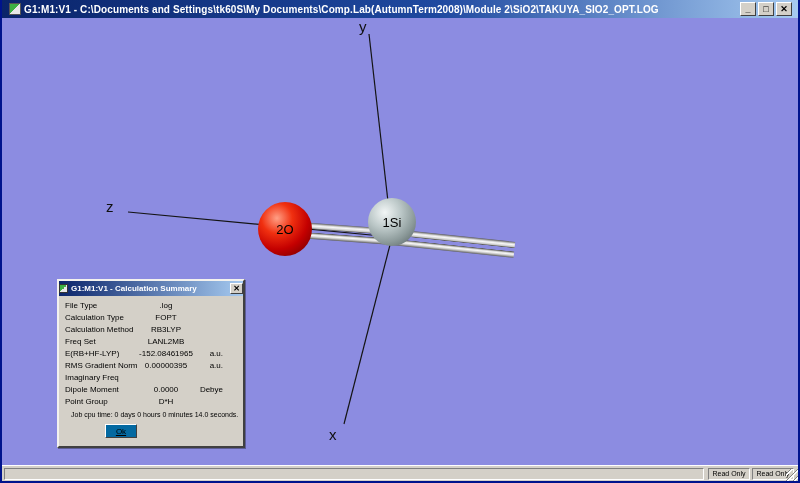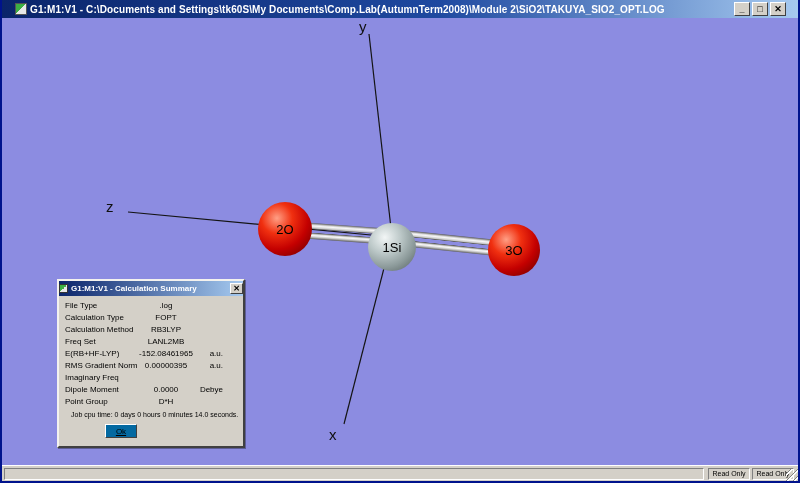--- a/index.html
+++ b/index.html
@@ -2,21 +2,21 @@
 <html><head>
 <meta charset="utf-8">
 <style>
   html,body{margin:0;padding:0;background:#000;}
   *{box-sizing:border-box;font-family:"Liberation Sans",sans-serif;}
   .window{position:relative;width:800px;height:483px;background:#0a246a;overflow:hidden;
           border-left:2px solid #00138c;border-right:2px solid #00138c;border-bottom:2px solid #00138c;}
   
   .titlebar{position:absolute;left:0;top:0;width:100%;height:18px;
             background:linear-gradient(to right,#0a246a,#1f49a0 55%,#a6caf0);
-            display:flex;align-items:center;padding:0 12px;}
+            display:flex;align-items:center;padding:0 6px;}
   .tb-icon{width:12px;height:12px;margin:0 3px 0 1px;background:#fff;border:1px solid #555;
            background:linear-gradient(135deg,#3cb043 0 50%,#e8e8e8 50% 100%);flex:0 0 auto;}
   .tb-title{color:#fff;font-size:10px;font-weight:bold;white-space:nowrap;overflow:hidden;
             text-overflow:ellipsis;flex:1 1 auto;letter-spacing:.1px;}
   .tb-buttons{display:flex;gap:2px;flex:0 0 auto;margin-left:4px;}
   .tb-btn{width:16px;height:14px;background:#d4d0c8;border:1px solid;
           border-color:#fff #404040 #404040 #fff;font-size:9px;line-height:11px;text-align:center;
           color:#000;font-weight:bold;padding:0;}
   
   .viewport{position:absolute;left:0;top:18px;width:796px;height:447px;background:#8c8ce1;overflow:hidden;}
@@ -88,25 +88,22 @@
     <div class="axis-label" style="left:357px;top:0px;">y</div>
     <div class="axis-label" style="left:104px;top:180px;">z</div>
     <div class="axis-label" style="left:327px;top:408px;">x</div>
 
     <div class="bond" style="left:283px;top:203px;width:108px;transform:rotate(4.2deg);"></div>
     <div class="bond" style="left:390px;top:211px;width:123px;transform:rotate(6deg);"></div>
 
     <div class="atom atom-o" style="left:256px;top:184px;width:54px;height:54px;">
       <span class="atom-label">2O</span>
     </div>
-    <div class="atom atom-si" style="left:366px;top:205px;width:48px;height:48px;">
+    <div class="atom atom-si" style="left:366px;top:180px;width:48px;height:48px;">
       <span class="atom-label">1Si</span>
-    </div>
-    <div class="atom atom-o" style="left:486px;top:206px;width:52px;height:52px;">
-      <span class="atom-label">3O</span>
     </div>
 
     <div class="dialog">
       <div class="dlg-titlebar">
         <div class="dlg-icon"></div>
         <div class="dlg-title">G1:M1:V1 - Calculation Summary</div>
         <button class="dlg-close">✕</button>
       </div>
       <div class="dlg-body">
 

